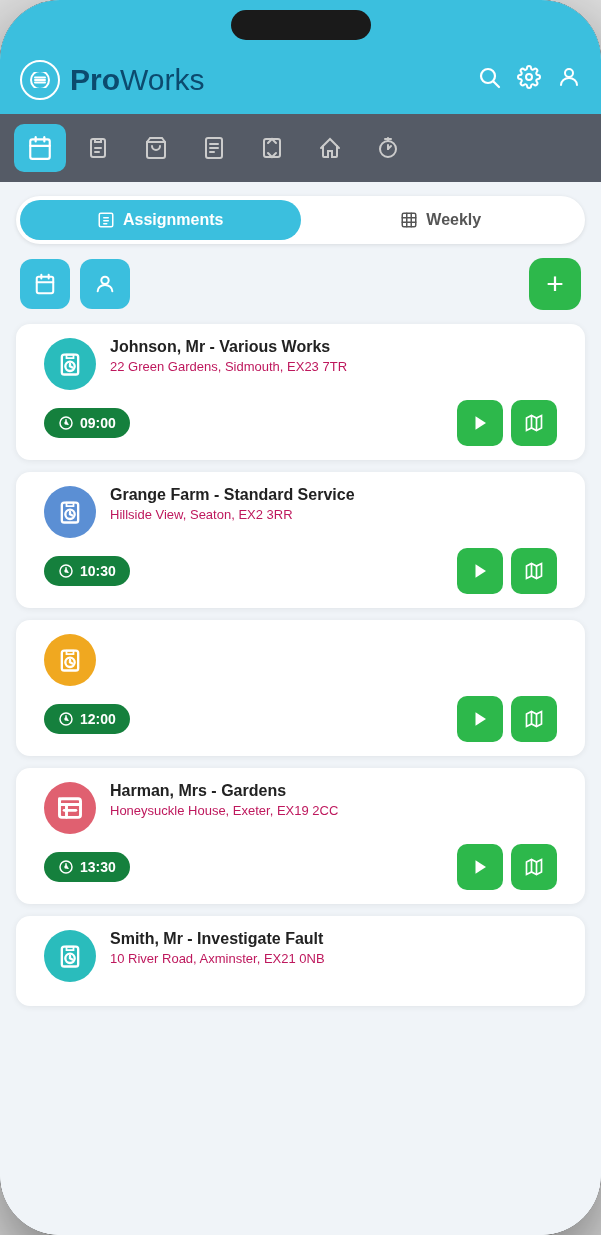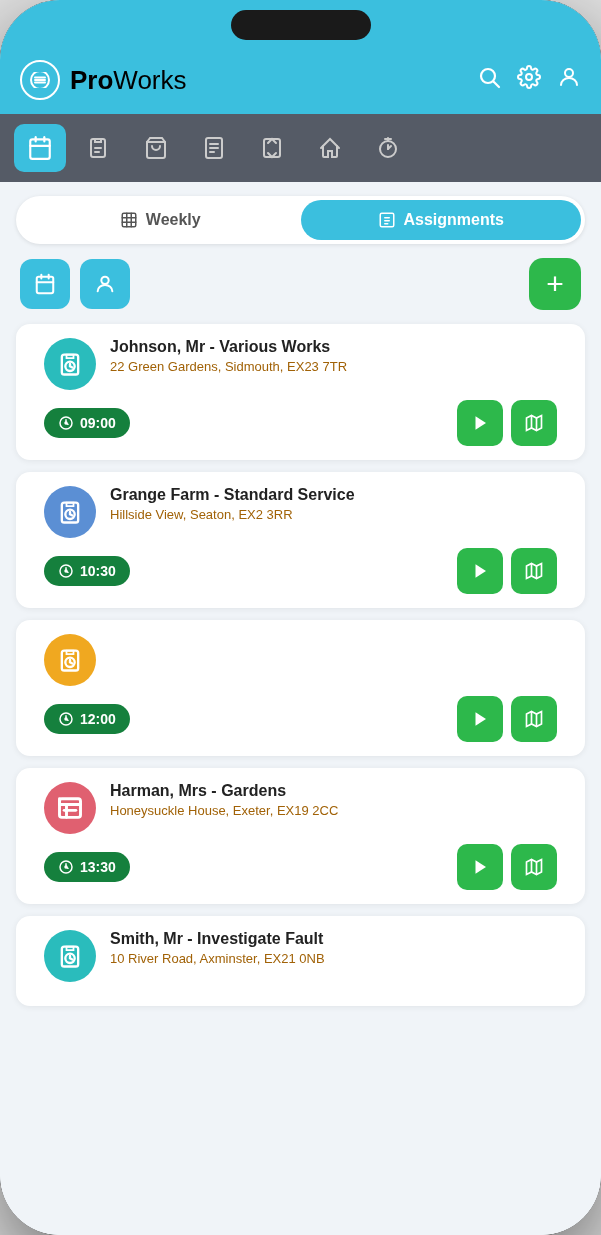--- a/index.html
+++ b/index.html
@@ -67,22 +67,22 @@
       border: 2.5px solid white;
       border-radius: 50%;
       display: flex;
       align-items: center;
       justify-content: center;
       color: white;
       font-size: 18px;
     }
 
     .app-title {
-      color: #000000;
-      font-size: 26px;
+      color: #0c4a6e;
+      font-size: 30px;
       font-weight: 300;
     }
 
     .app-title strong {
       font-weight: 700;
     }
 
     .header-icons {
       display: flex;
       gap: 16px;
@@ -239,21 +239,21 @@
 
     .card-title {
       font-size: 16px;
       font-weight: 700;
       color: #222;
       margin-bottom: 3px;
     }
 
     .card-address {
       font-size: 13px;
-      color: #a16207;
+      color: #be185d;
     }
 
     .card-bottom {
       display: flex;
       align-items: center;
       justify-content: space-between;
     }
 
     .time-badge {
       background: #15803d;
@@ -392,38 +392,38 @@
           <line x1="12" y1="2" x2="12" y2="4"></line>
           <line x1="9" y1="3" x2="15" y2="3"></line>
           <line x1="12" y1="13" x2="15" y2="10"></line>
         </svg>
       </div>
     </div>
 
     <div class="content">
 
       <div class="tab-switcher">
+        <button class="tab-btn active">
+          <svg width="18" height="18" viewBox="0 0 24 24" fill="none" stroke="white" stroke-width="2" stroke-linecap="round">
+            <rect x="3" y="3" width="18" height="18" rx="2"></rect>
+            <line x1="9" y1="9" x2="15" y2="9"></line>
+            <line x1="9" y1="13" x2="15" y2="13"></line>
+            <line x1="9" y1="17" x2="13" y2="17"></line>
+          </svg>
+          <span>Assignments</span>
+        </button>
         <button class="tab-btn inactive">
           <svg width="18" height="18" viewBox="0 0 24 24" fill="none" stroke="#555" stroke-width="2" stroke-linecap="round">
             <rect x="3" y="3" width="18" height="18" rx="2"></rect>
             <line x1="3" y1="9" x2="21" y2="9"></line>
             <line x1="3" y1="15" x2="21" y2="15"></line>
             <line x1="9" y1="3" x2="9" y2="21"></line>
             <line x1="15" y1="3" x2="15" y2="21"></line>
           </svg>
           <span>Weekly</span>
-        </button>
-        <button class="tab-btn active">
-          <svg width="18" height="18" viewBox="0 0 24 24" fill="none" stroke="white" stroke-width="2" stroke-linecap="round">
-            <rect x="3" y="3" width="18" height="18" rx="2"></rect>
-            <line x1="9" y1="9" x2="15" y2="9"></line>
-            <line x1="9" y1="13" x2="15" y2="13"></line>
-            <line x1="9" y1="17" x2="13" y2="17"></line>
-          </svg>
-          <span>Assignments</span>
         </button>
       </div>
 
       <div class="toolbar-row">
         <div class="toolbar-left">
           <button class="toolbar-btn">
             <svg width="22" height="22" viewBox="0 0 24 24" fill="none" stroke="white" stroke-width="2.2" stroke-linecap="round">
               <rect x="3" y="4" width="18" height="18" rx="2"></rect>
               <line x1="16" y1="2" x2="16" y2="6"></line>
               <line x1="8" y1="2" x2="8" y2="6"></line>

